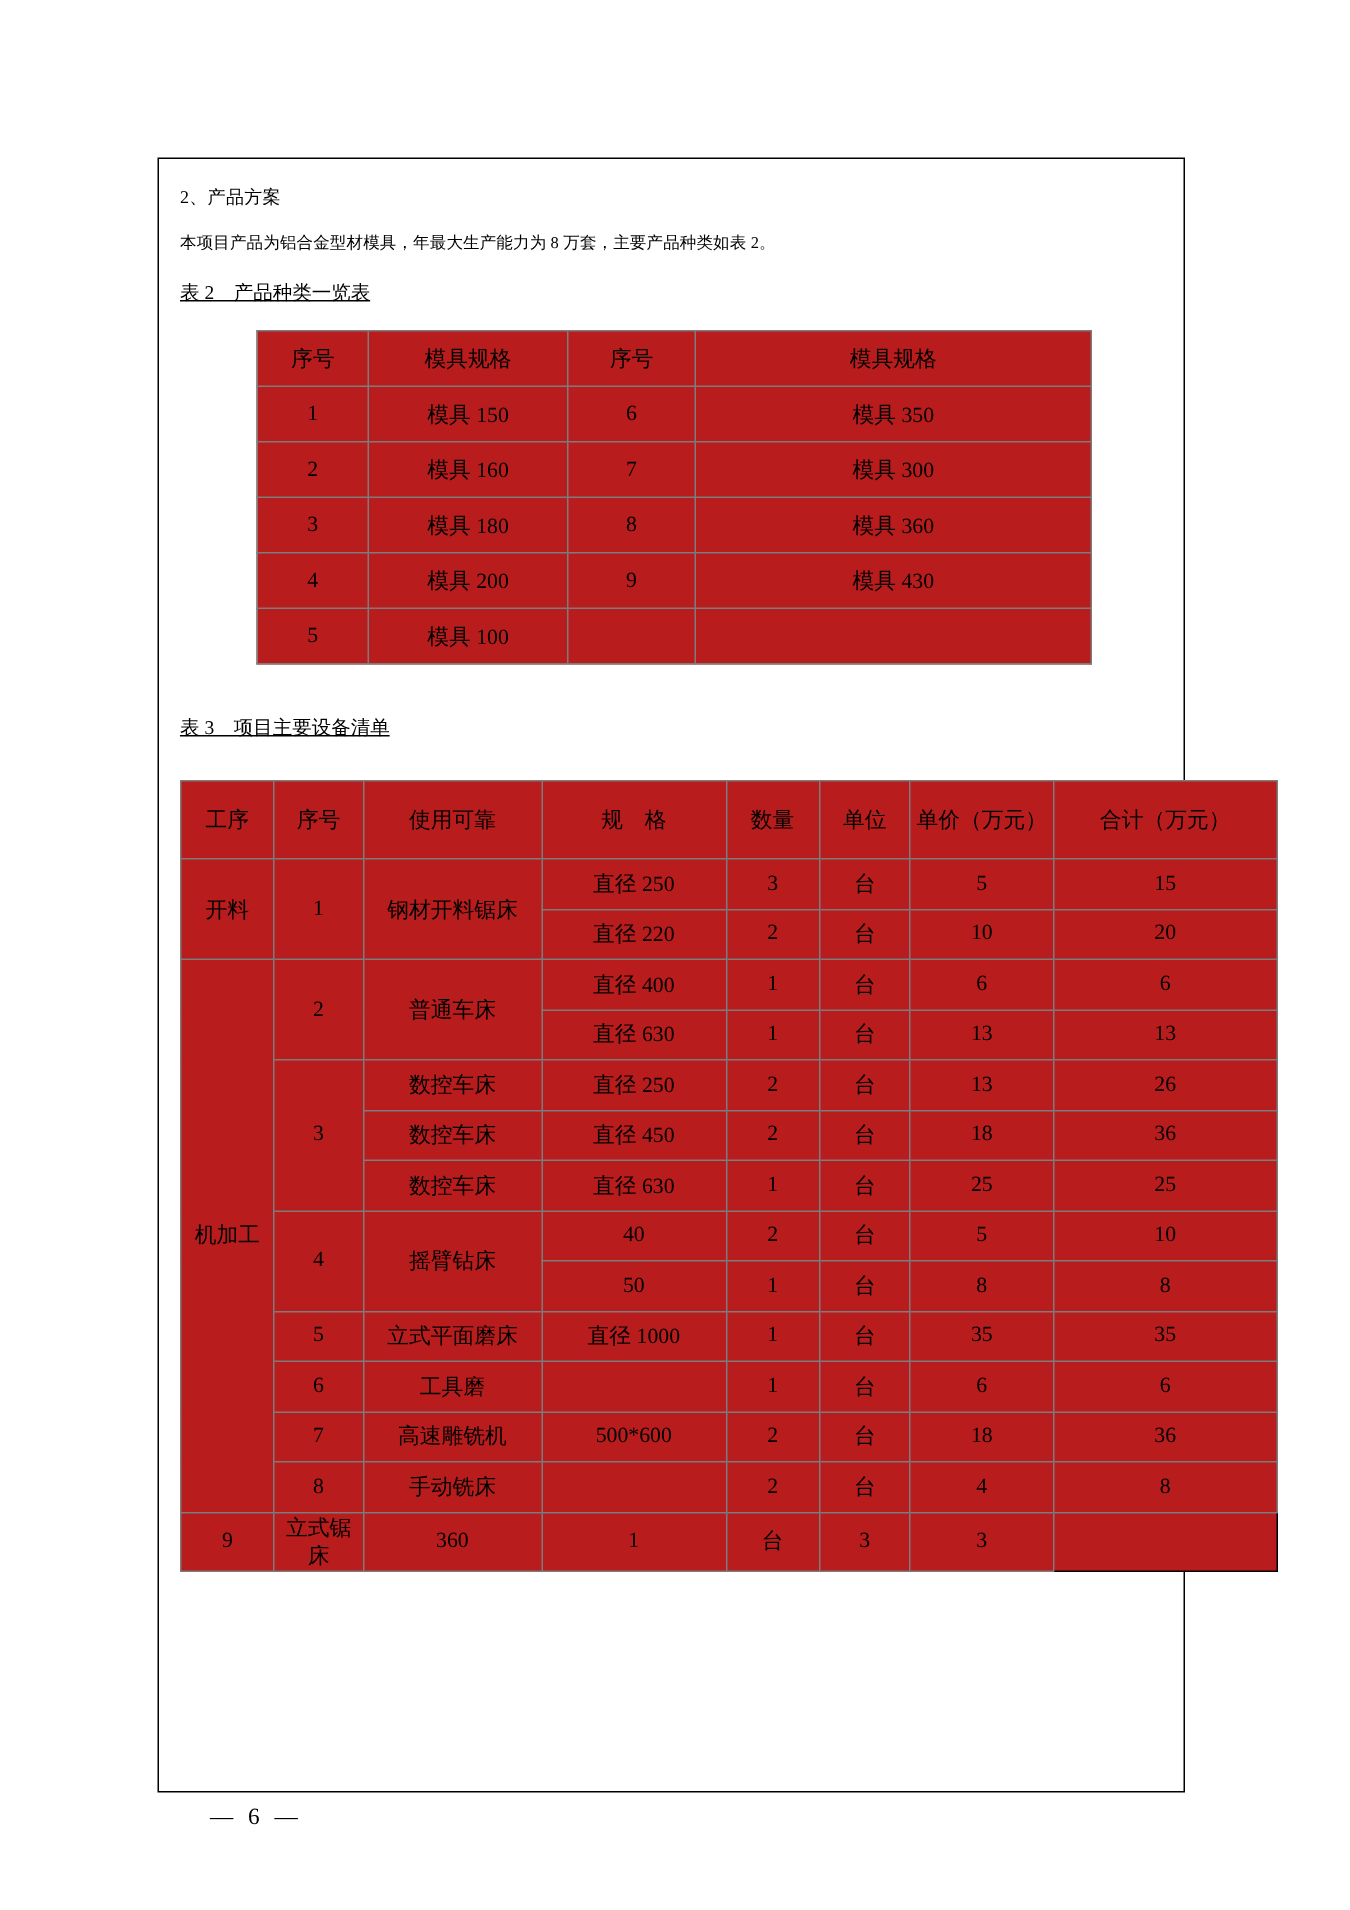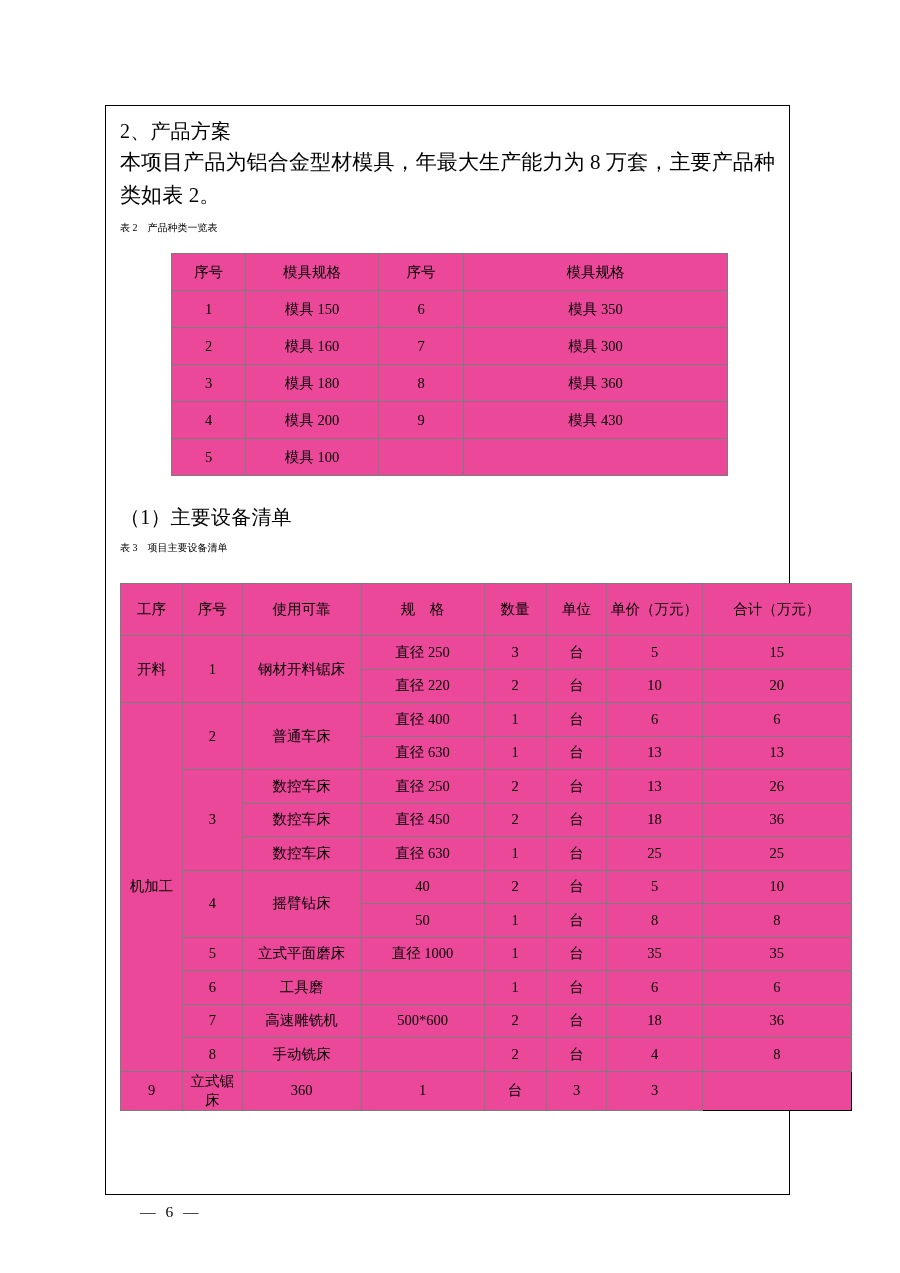--- a/index.html
+++ b/index.html
@@ -28,46 +28,47 @@
     background: #ffffff;
   }
   .page-inner {
     padding: 10px 14px 0 14px;
     box-sizing: border-box;
     height: 100%;
   }
 
   
   .heading-line {
-    font-size: 20px;
+    font-size: 12px;
     line-height: 30px;
     letter-spacing: 0.2px;
     white-space: nowrap;
   }
   .para {
-    font-size: 21px;
+    font-size: 11px;
     line-height: 33px;
     text-align: justify;
     text-justify: inter-ideograph;
     letter-spacing: 0.1px;
   }
   .table-caption {
-    font-size: 10px;
+    font-size: 13px;
     line-height: 31px;
     white-space: nowrap;
+    text-decoration: underline;
   }
   .gap-s { height: 10px; }
   .gap-m { height: 20px; }
   .gap-l { height: 26px; }
 
   
   table.doc-table {
     border-collapse: collapse;
     font-size: 14.5px;
-    background: #ec4899;
+    background: #b91c1c;
   }
   table.doc-table td,
   table.doc-table th {
     border: 1px solid #7c7c7c;
     text-align: center;
     vertical-align: middle;
     font-weight: normal;
     padding: 0 2px;
   }
   table.doc-table {
@@ -180,21 +181,20 @@
               <td></td>
               <td></td>
             </tr>
           </tbody>
       </table>
     </div>
 
     <div class="gap-l"></div>
 
 
-    <div class="heading-line">（1）主要设备清单</div>
 
 
     <div class="table-caption">表 3　项目主要设备清单</div>
 
     <div class="gap-m"></div>
 
     <div class="t3-wrap">
       <table class="doc-table table3">
         <colgroup>
           <col class="t3-c0">

